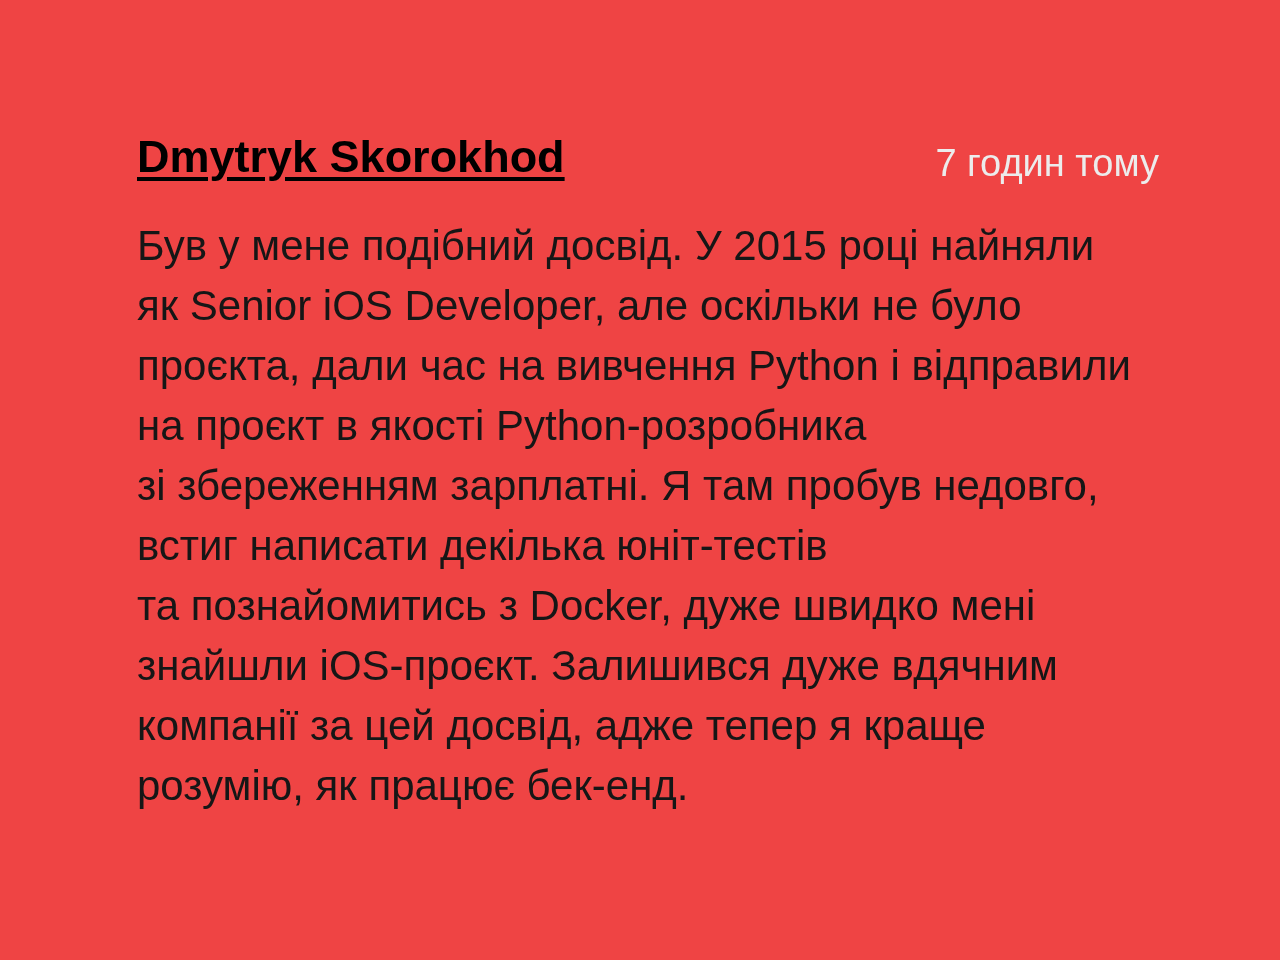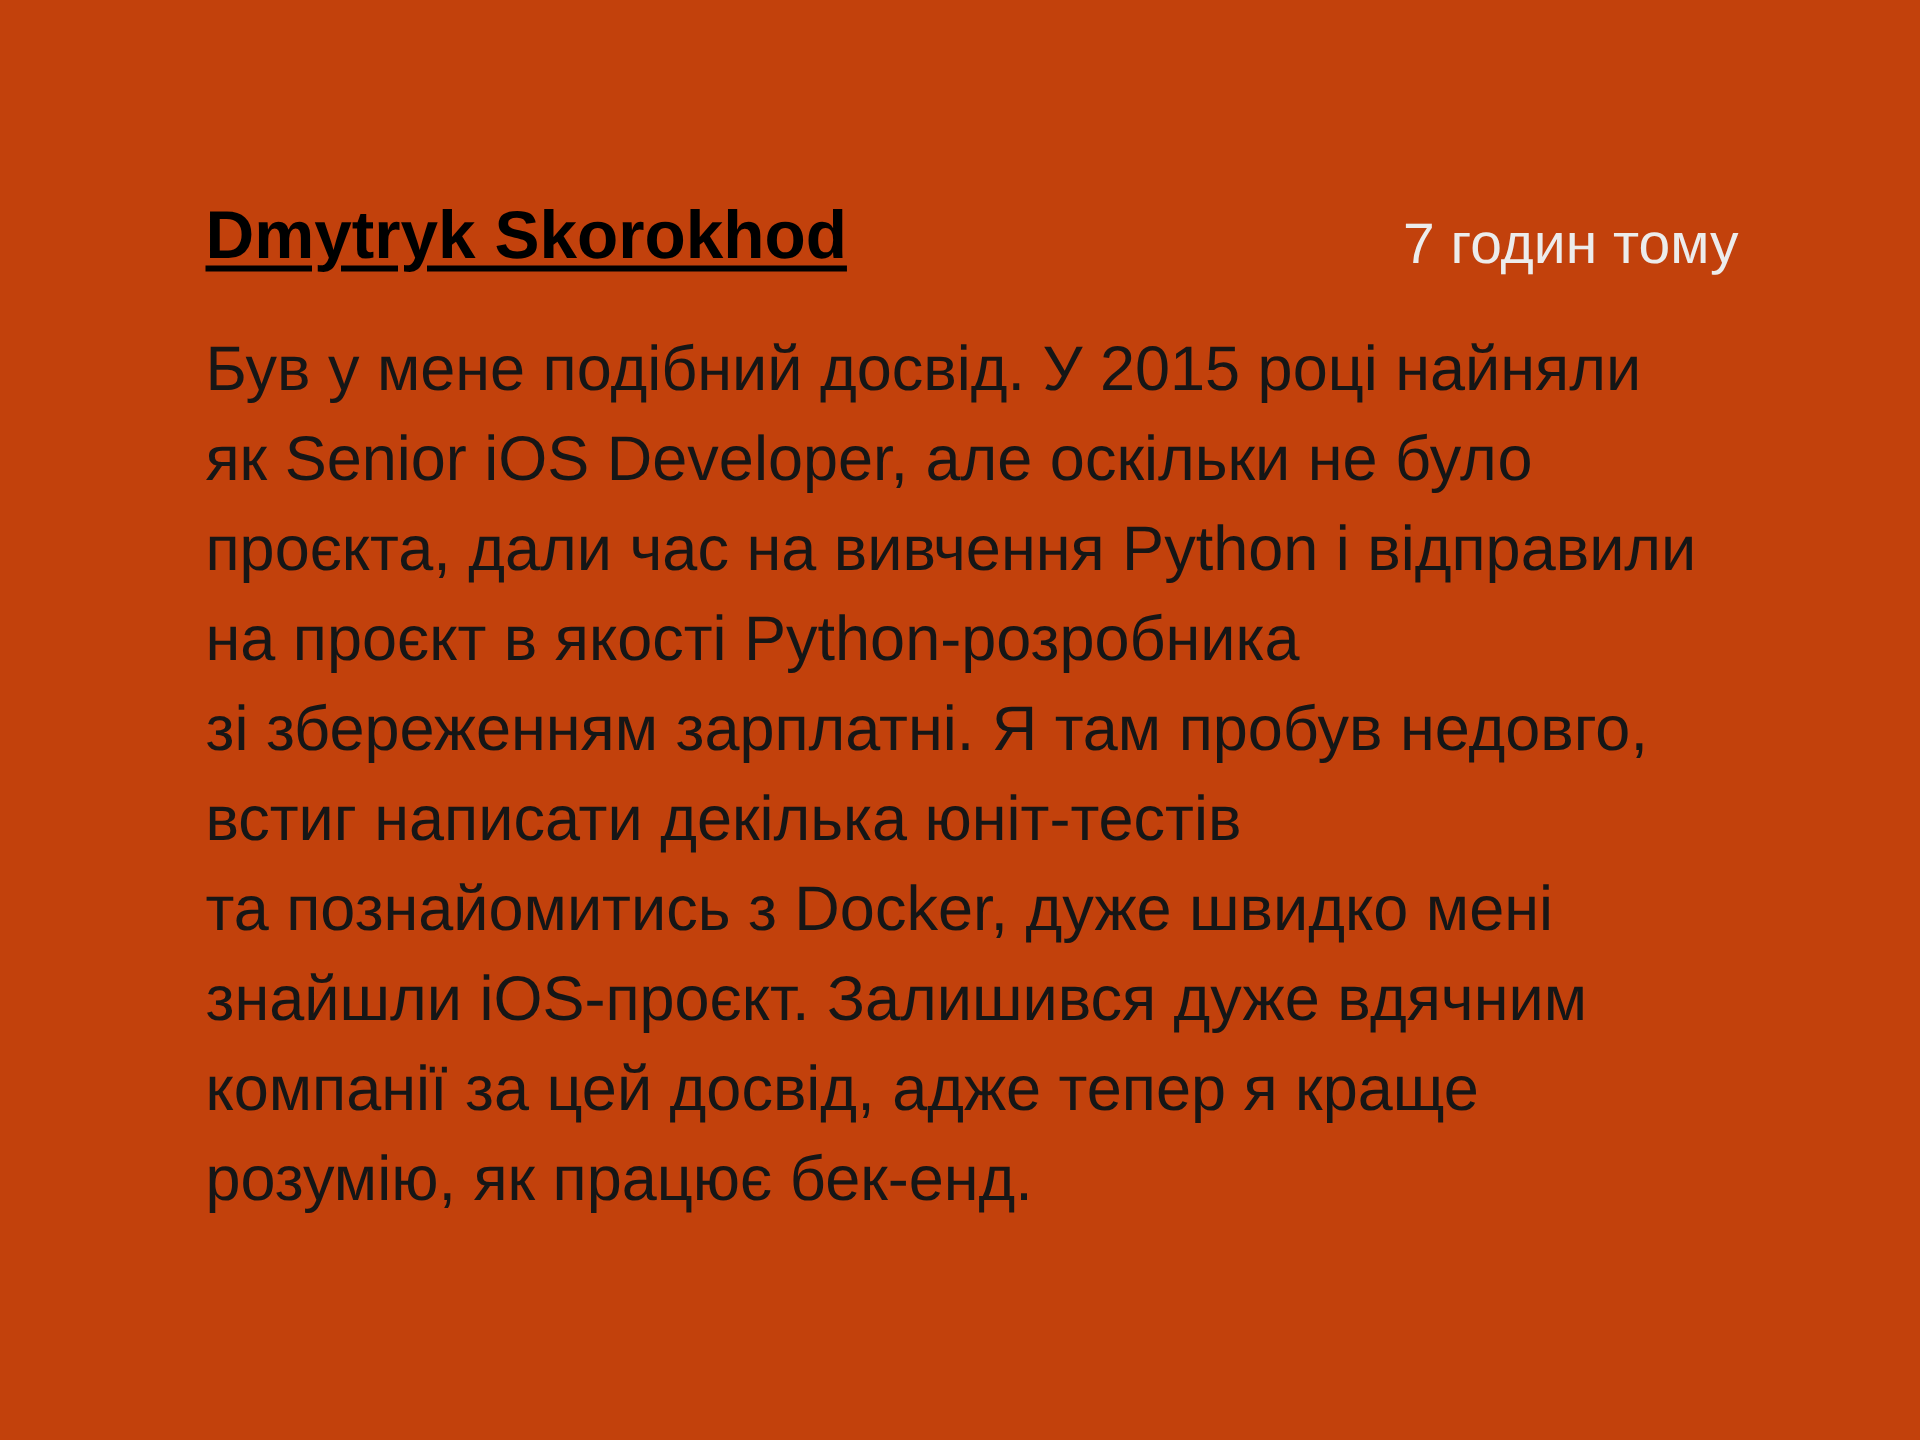--- a/index.html
+++ b/index.html
@@ -4,21 +4,21 @@
 <style>
   html, body {
     margin: 0;
     padding: 0;
     background: #ffffff;
   }
   .page {
     position: relative;
     width: 1280px;
     height: 960px;
-    background: #c2410c;
+    background: #ef4444;
     overflow: hidden;
     font-family: "Liberation Sans", sans-serif;
   }
   .comment-header {
     position: absolute;
     left: 137px;
     top: 131px;
     width: 1022px;
     height: 60px;
   }

